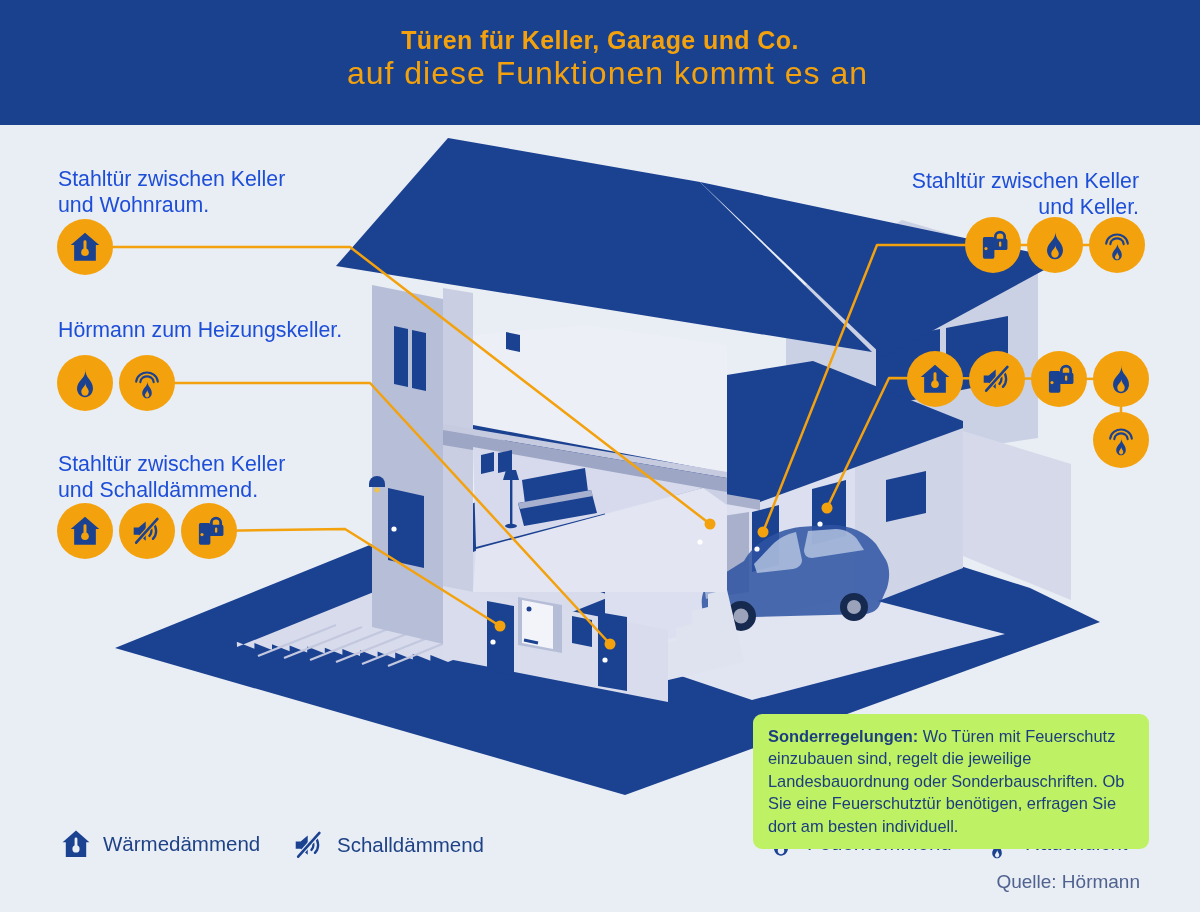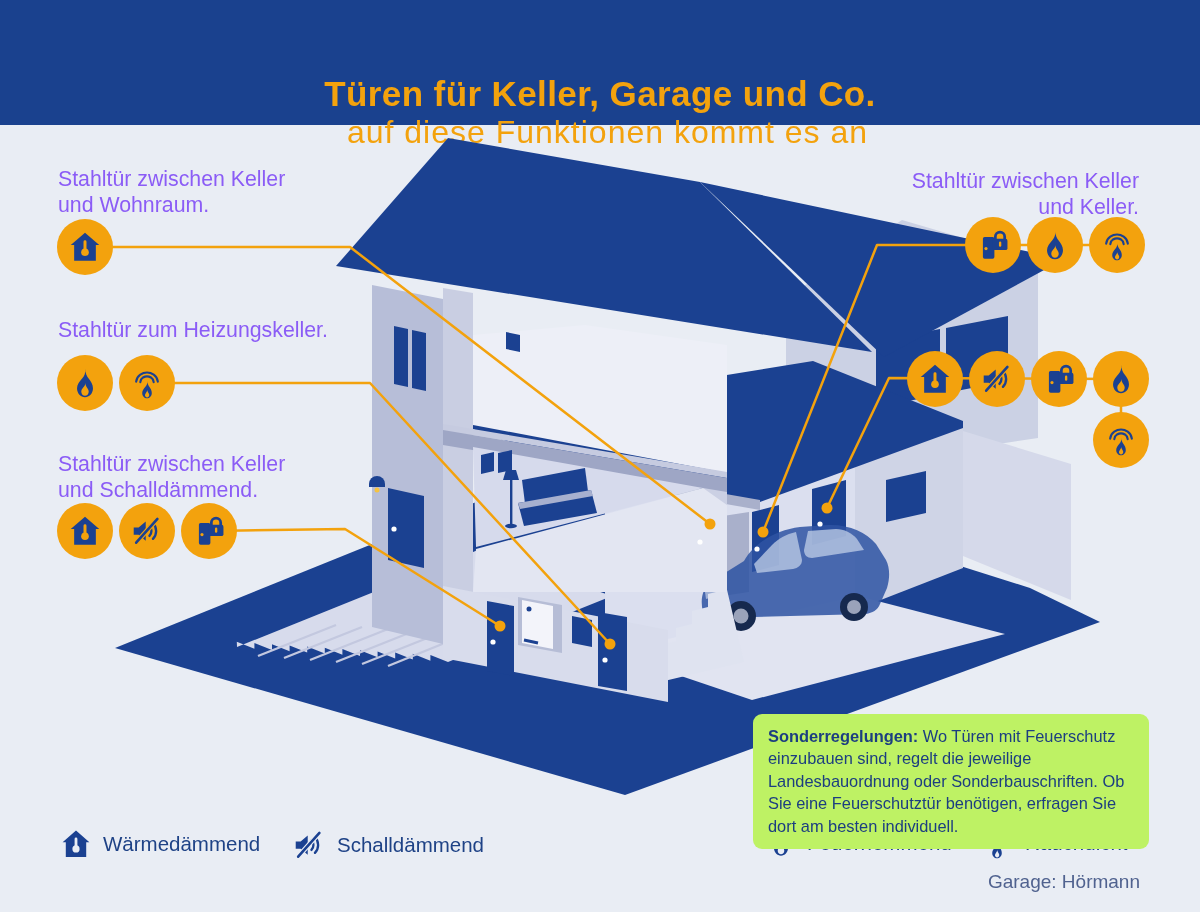--- a/index.html
+++ b/index.html
@@ -1,26 +1,26 @@
 <!DOCTYPE html>
 <html><head>
 <meta charset="utf-8">
 <style>
   html,body{margin:0;padding:0;}
   .stage{position:relative;width:1200px;height:912px;background:#E9EDF4;overflow:hidden;
          font-family:"Liberation Sans",sans-serif;}
   
   .header{position:absolute;left:0;top:0;width:1200px;height:125px;background:#1A418E;
           text-align:center;box-sizing:border-box;padding-top:27px;}
-  .header .title{color:#F3A20D;font-size:35px;font-weight:bold;letter-spacing:.4px;line-height:1.1;margin-top:48px;}
+  .header .title{color:#F3A20D;font-size:25px;font-weight:bold;letter-spacing:.4px;line-height:1.1;}
   .header .subtitle{color:#F3A20D;font-size:32px;font-weight:normal;letter-spacing:1px;line-height:1.15;padding-left:15px;}
   
   .scene{position:absolute;left:0;top:0;width:1200px;height:912px;z-index:1;}
   
-  .callout{position:absolute;z-index:2;font-size:21.3px;line-height:1.22;color:#8b5cf6;}
+  .callout{position:absolute;z-index:2;font-size:21.3px;line-height:1.22;color:#1d4ed8;}
   .callout.right{text-align:right;}
   
   .icon-row{position:absolute;display:flex;gap:6px;z-index:3;}
   .badge{width:56px;height:56px;border-radius:50%;background:#F3A20D;display:flex;
          align-items:center;justify-content:center;--fg:#1B4191;--bg:#F3A20D;flex:0 0 auto;}
   .badge svg{display:block;}
   
   .notice{position:absolute;left:753px;top:714px;width:396px;box-sizing:border-box;z-index:3;
           background:#bef264;border-radius:9px;padding:11px 15px 12px 15px;
           color:#1C3E80;font-size:16.4px;line-height:1.37;}
@@ -197,21 +197,21 @@
         <circle cx="763" cy="532" r="5.5"></circle>
       <circle cx="827" cy="508" r="5.5"></circle>
     </g>
   </svg>
 
   <div class="callout" style="left:58px;top:167px">
     <span>Stahltür zwischen Keller</span><br>
     <span>und Wohnraum.</span>
   </div>
   <div class="callout" style="left:58px;top:318px">
-    <span>Stahltür zum Heizungskeller.</span>
+    <span>Hörmann zum Heizungskeller.</span>
   </div>
   <div class="callout" style="left:58px;top:452px">
     <span>Stahltür zwischen Keller</span><br>
     <span>und Schalldämmend.</span>
   </div>
   <div class="callout right" style="right:61px;top:169px">
     <span>Stahltür zwischen Keller</span><br>
     <span>und Keller.</span>
   </div>
 
@@ -320,14 +320,14 @@
       </svg>
     <span>Feuerhemmend</span>
   </div>
   <div class="legend-item" style="left:980px;top:826px">
     <svg width="34" height="34">
         <use href="#sym-rauchdicht"></use>
       </svg>
     <span>Rauchdicht</span>
   </div>
 
-  <div class="source">Garage: Hörmann</div>
+  <div class="source">Quelle: Hörmann</div>
 </div>
 
 </body></html>

